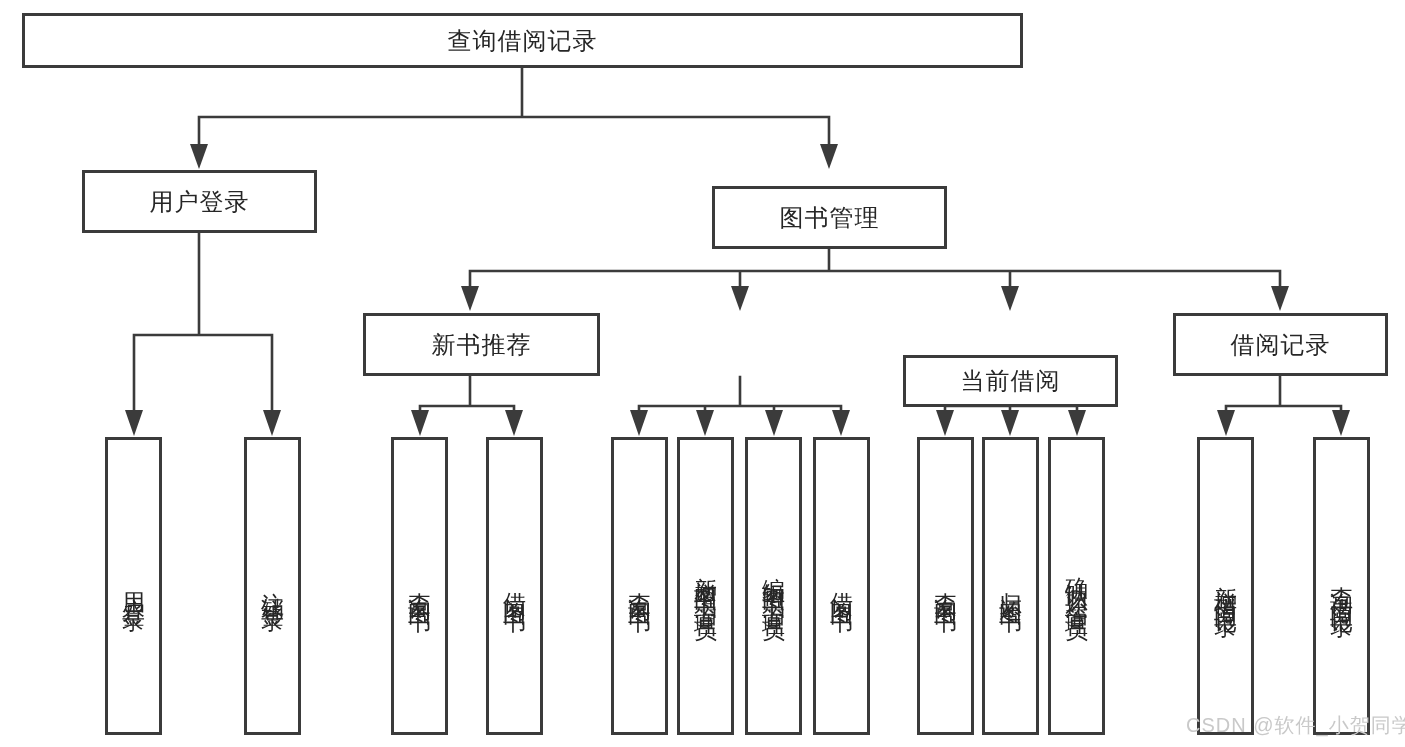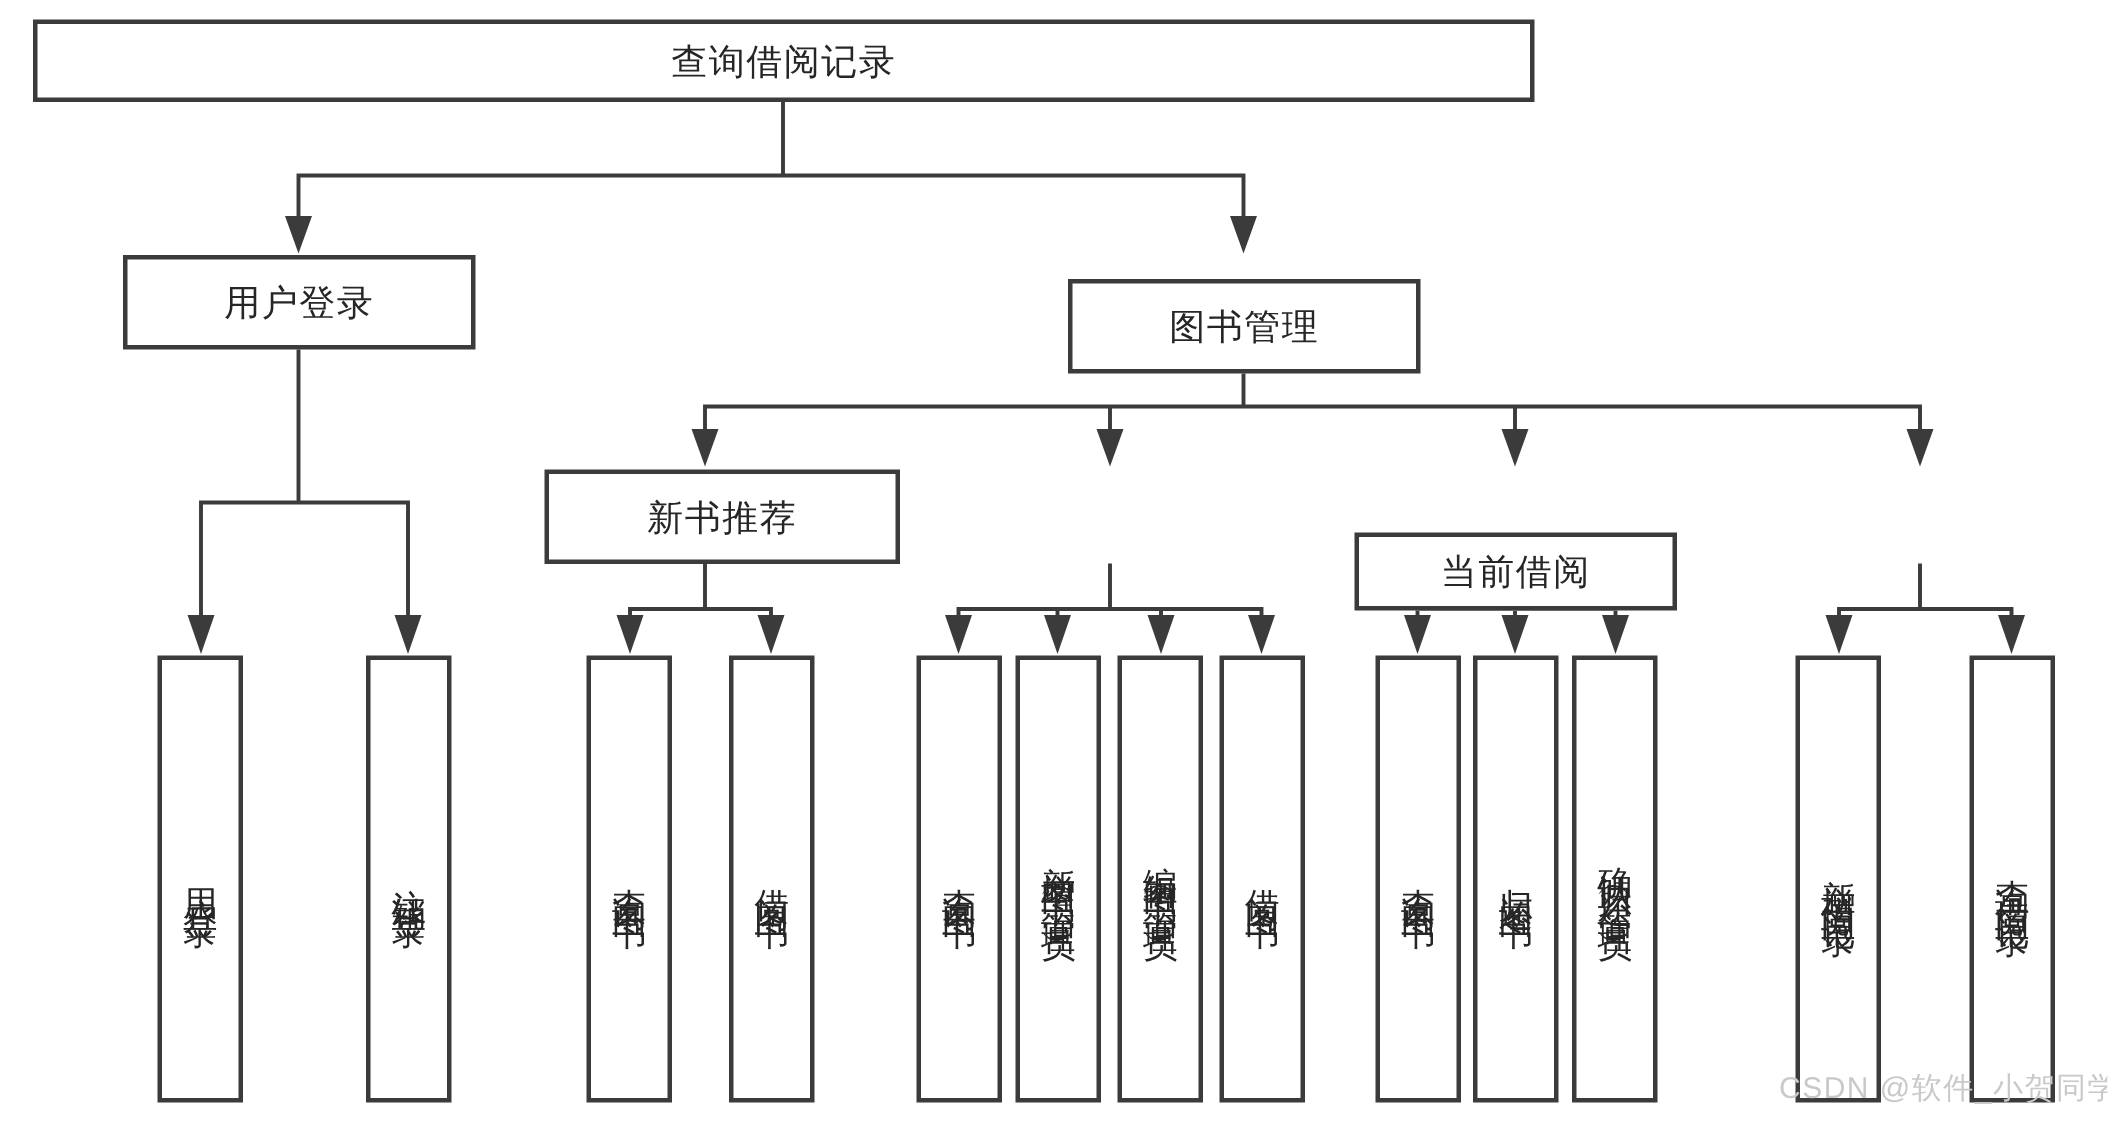--- a/index.html
+++ b/index.html
@@ -100,20 +100,23 @@
   <div class="node" style="left:712px;top:170px;width:235px;height:63px;margin-top:16px;">
     <span class="hlabel">图书管理</span>
   </div>
 
   <div class="node" style="left:363px;top:313px;width:237px;height:63px;">
     <span class="hlabel">新书推荐</span>
   </div>
   <div class="node" style="left:903px;top:313px;width:215px;height:52px;margin-top:42px;">
     <span class="hlabel">当前借阅</span>
   </div>
+  <div class="node" style="left:1173px;top:313px;width:215px;height:63px;">
+    <span class="hlabel">借阅记录</span>
+  </div>
 
   <div class="node vnode" style="left:105px;">
     <span class="vlabel">用户登录</span>
   </div>
   <div class="node vnode" style="left:244px;">
     <span class="vlabel">注销登录</span>
   </div>
 
   <div class="node vnode" style="left:391px;">
     <span class="vlabel">查询图书</span>

